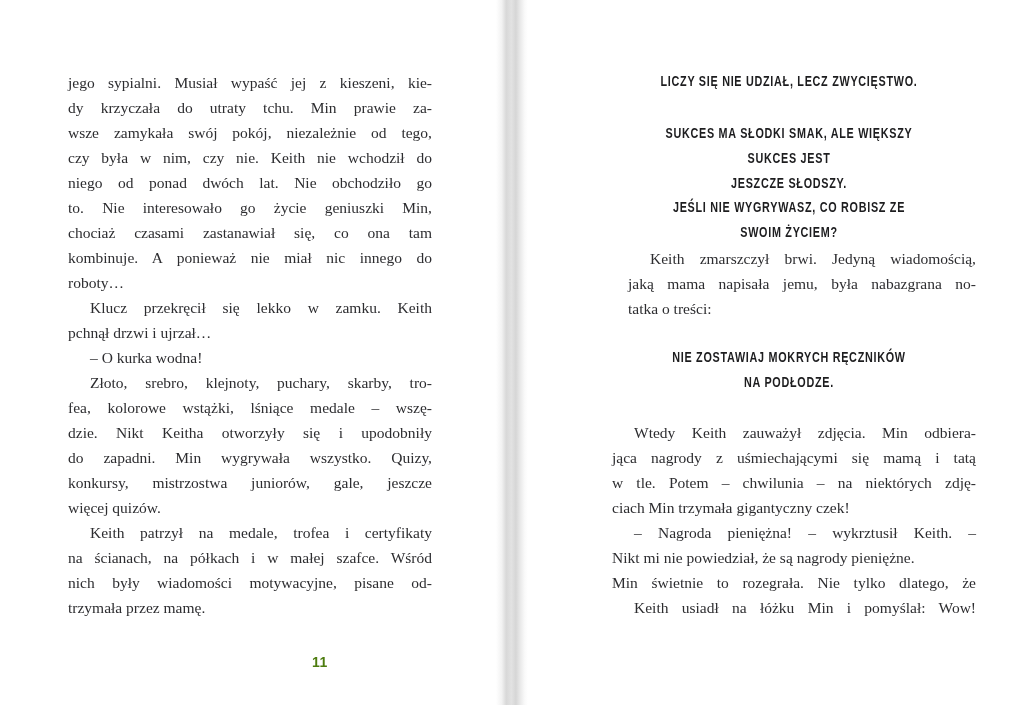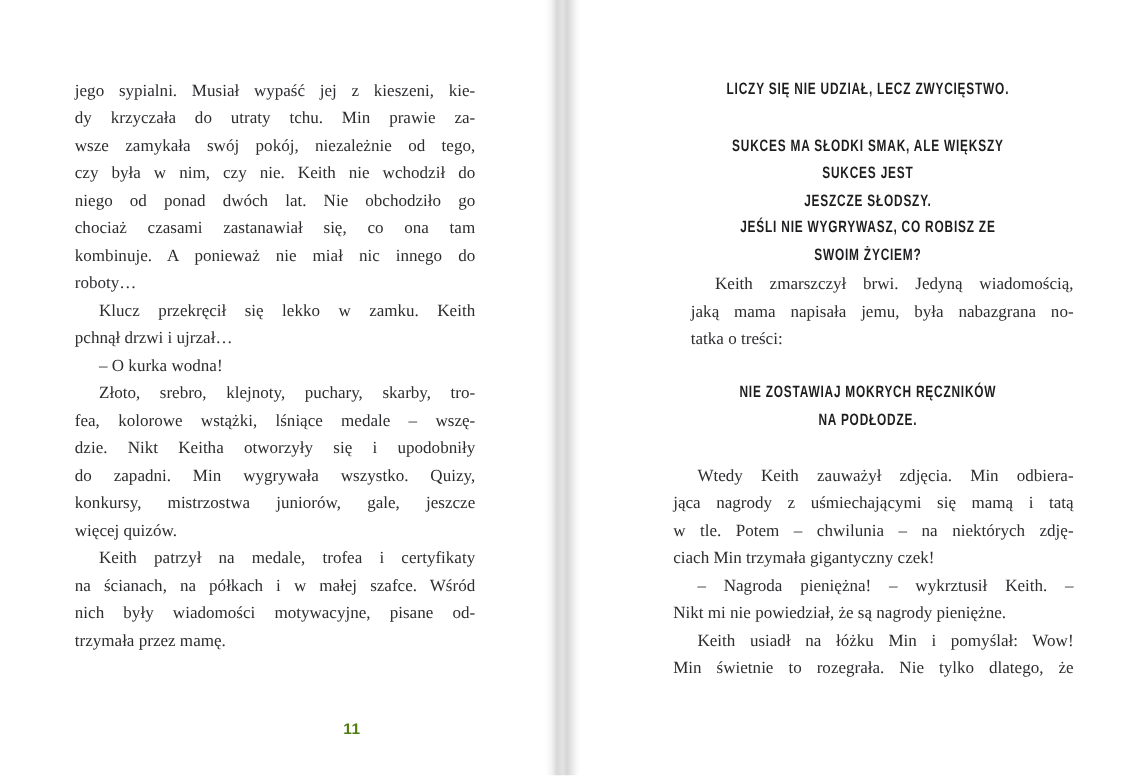--- a/index.html
+++ b/index.html
@@ -79,20 +79,21 @@
 
 <div>
 
   <div class="page page-left">
     <div class="body-lines">
         <div class="line">jego sypialni. Musiał wypaść jej z kieszeni, kie-</div>
         <div class="line">dy krzyczała do utraty tchu. Min prawie za-</div>
         <div class="line">wsze zamykała swój pokój, niezależnie od tego,</div>
         <div class="line">czy była w nim, czy nie. Keith nie wchodził do</div>
         <div class="line">niego od ponad dwóch lat. Nie obchodziło go</div>
+        <div class="line">to. Nie interesowało go życie geniuszki Min,</div>
         <div class="line">chociaż czasami zastanawiał się, co ona tam</div>
         <div class="line">kombinuje. A ponieważ nie miał nic innego do</div>
         <div class="line e">roboty…</div>
         <div class="line i">Klucz przekręcił się lekko w zamku. Keith</div>
         <div class="line e">pchnął drzwi i ujrzał…</div>
         <div class="line i e">– O kurka wodna!</div>
         <div class="line i">Złoto, srebro, klejnoty, puchary, skarby, tro-</div>
         <div class="line">fea, kolorowe wstążki, lśniące medale – wszę-</div>
         <div class="line">dzie. Nikt Keitha otworzyły się i upodobniły</div>
         <div class="line">do zapadni. Min wygrywała wszystko. Quizy,</div>
@@ -130,19 +131,19 @@
       <div>NA PODŁODZE.</div>
     </div>
 
     <div class="body-lines para-b">
         <div class="line i">Wtedy Keith zauważył zdjęcia. Min odbiera-</div>
         <div class="line">jąca nagrody z uśmiechającymi się mamą i tatą</div>
         <div class="line">w tle. Potem – chwilunia – na niektórych zdję-</div>
         <div class="line e">ciach Min trzymała gigantyczny czek!</div>
         <div class="line i">– Nagroda pieniężna! – wykrztusił Keith. –</div>
         <div class="line e">Nikt mi nie powiedział, że są nagrody pieniężne.</div>
+        <div class="line">Min świetnie to rozegrała. Nie tylko dlatego, że</div>
         <div class="line i">Keith usiadł na łóżku Min i pomyślał: Wow!</div>
-        <div class="line">Min świetnie to rozegrała. Nie tylko dlatego, że</div>
       </div>
 
   </div>
 
 </div>
 
 </body></html>

